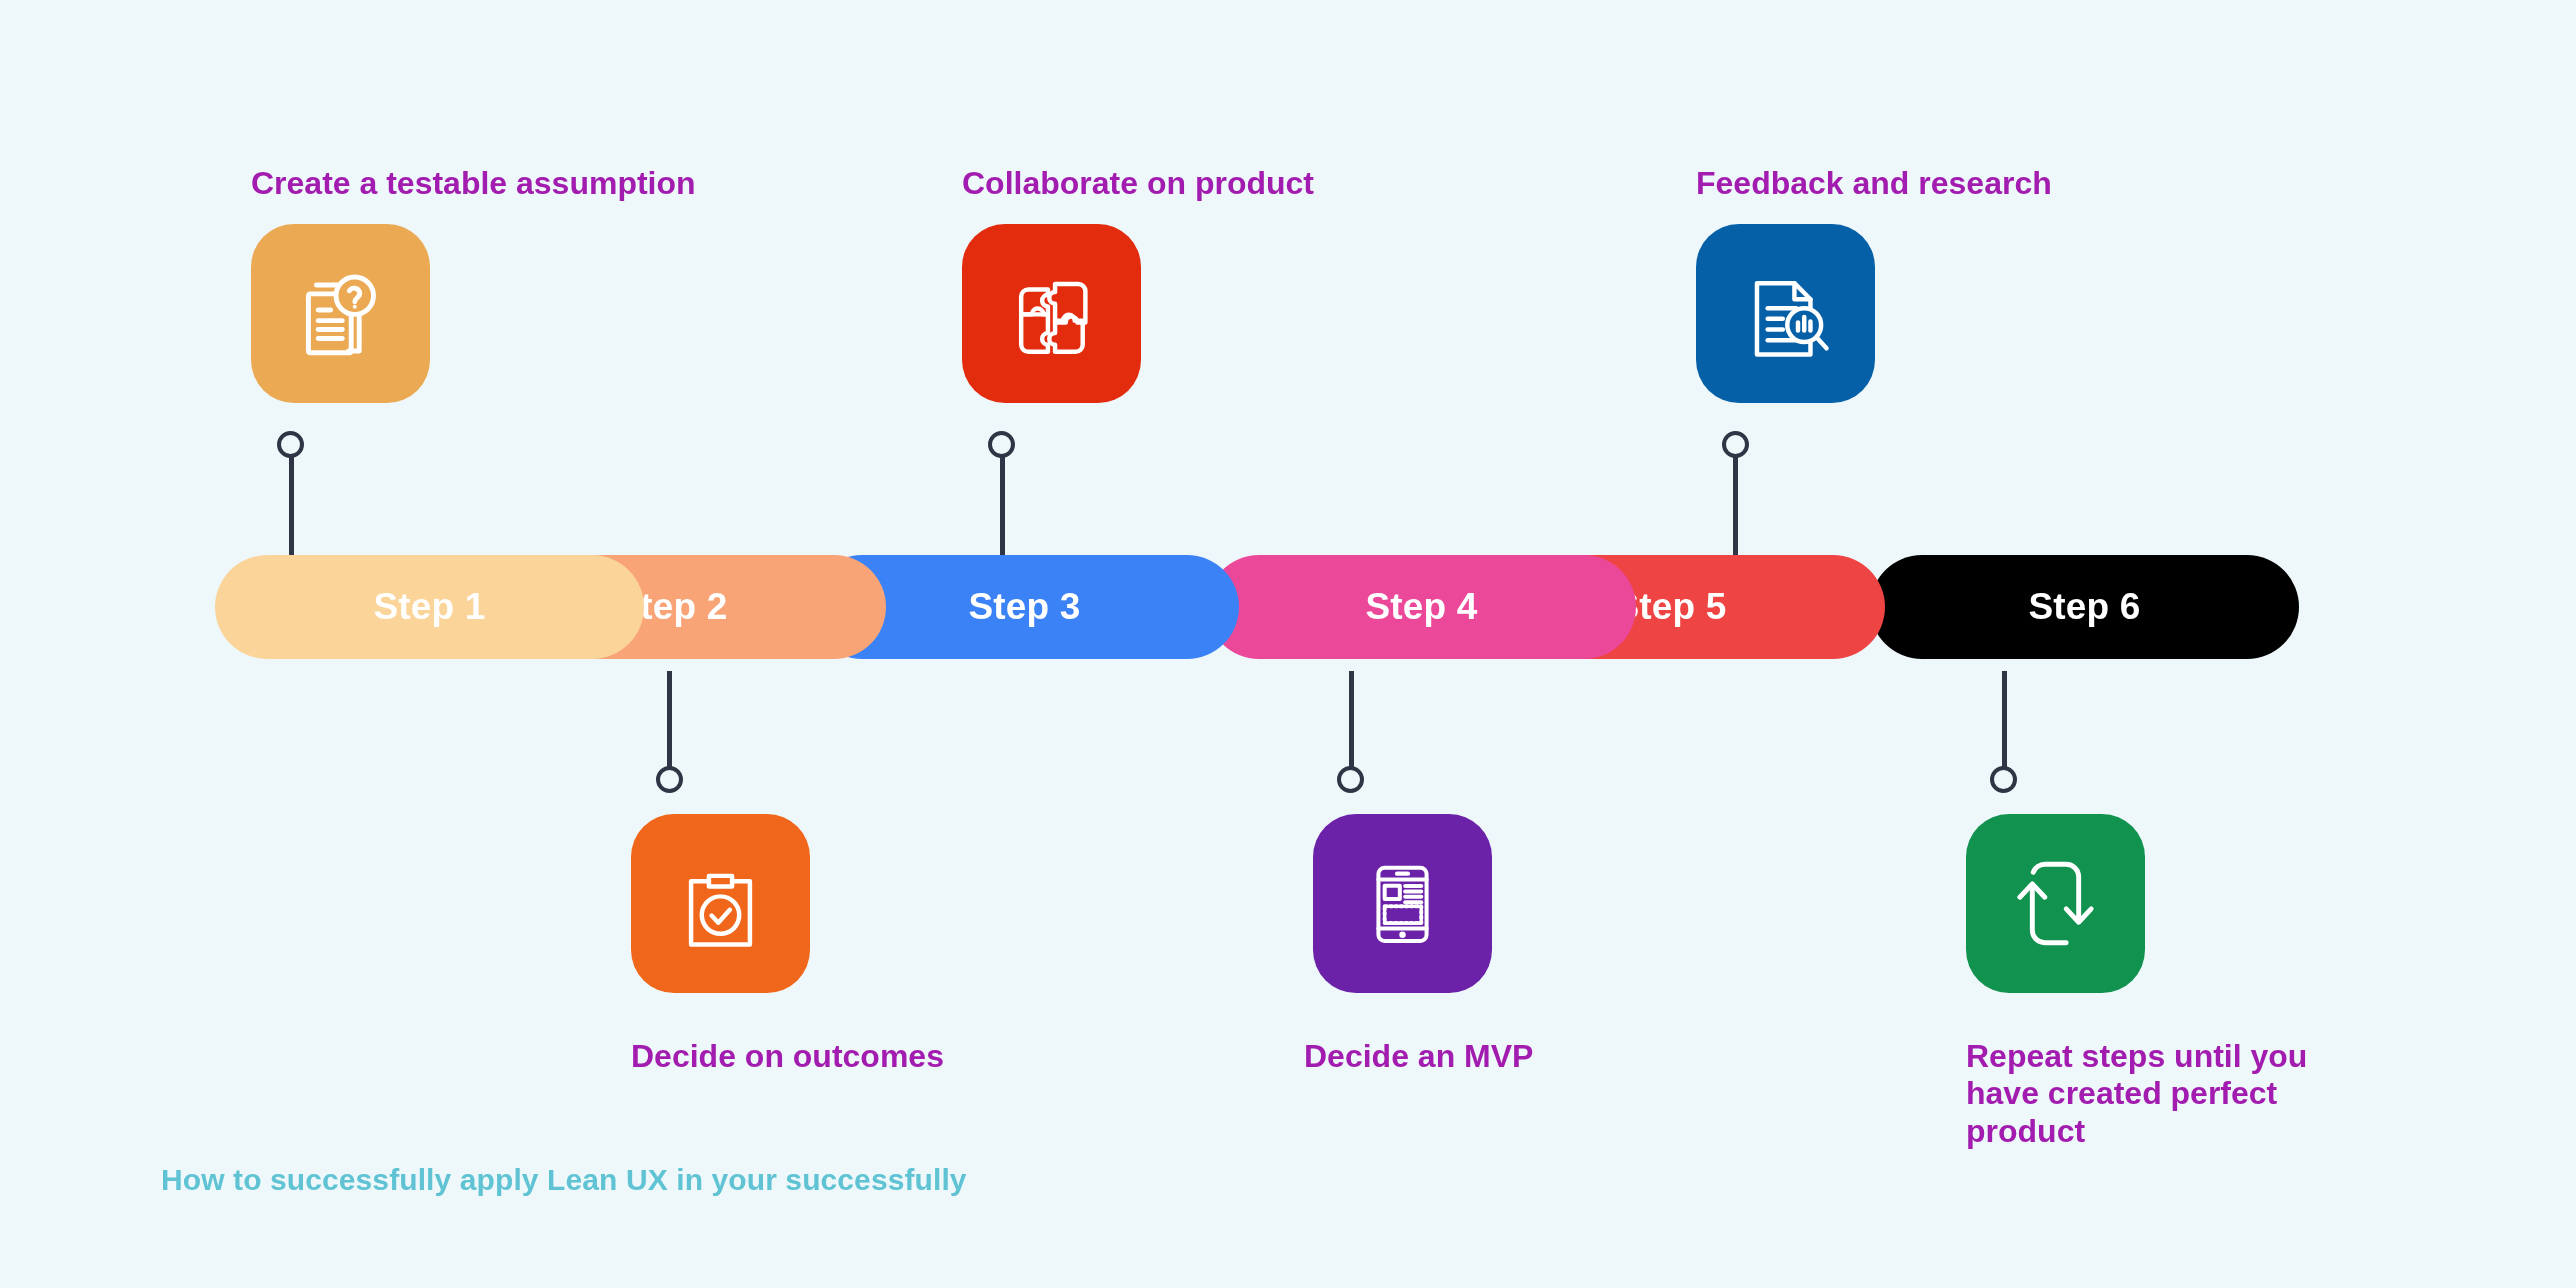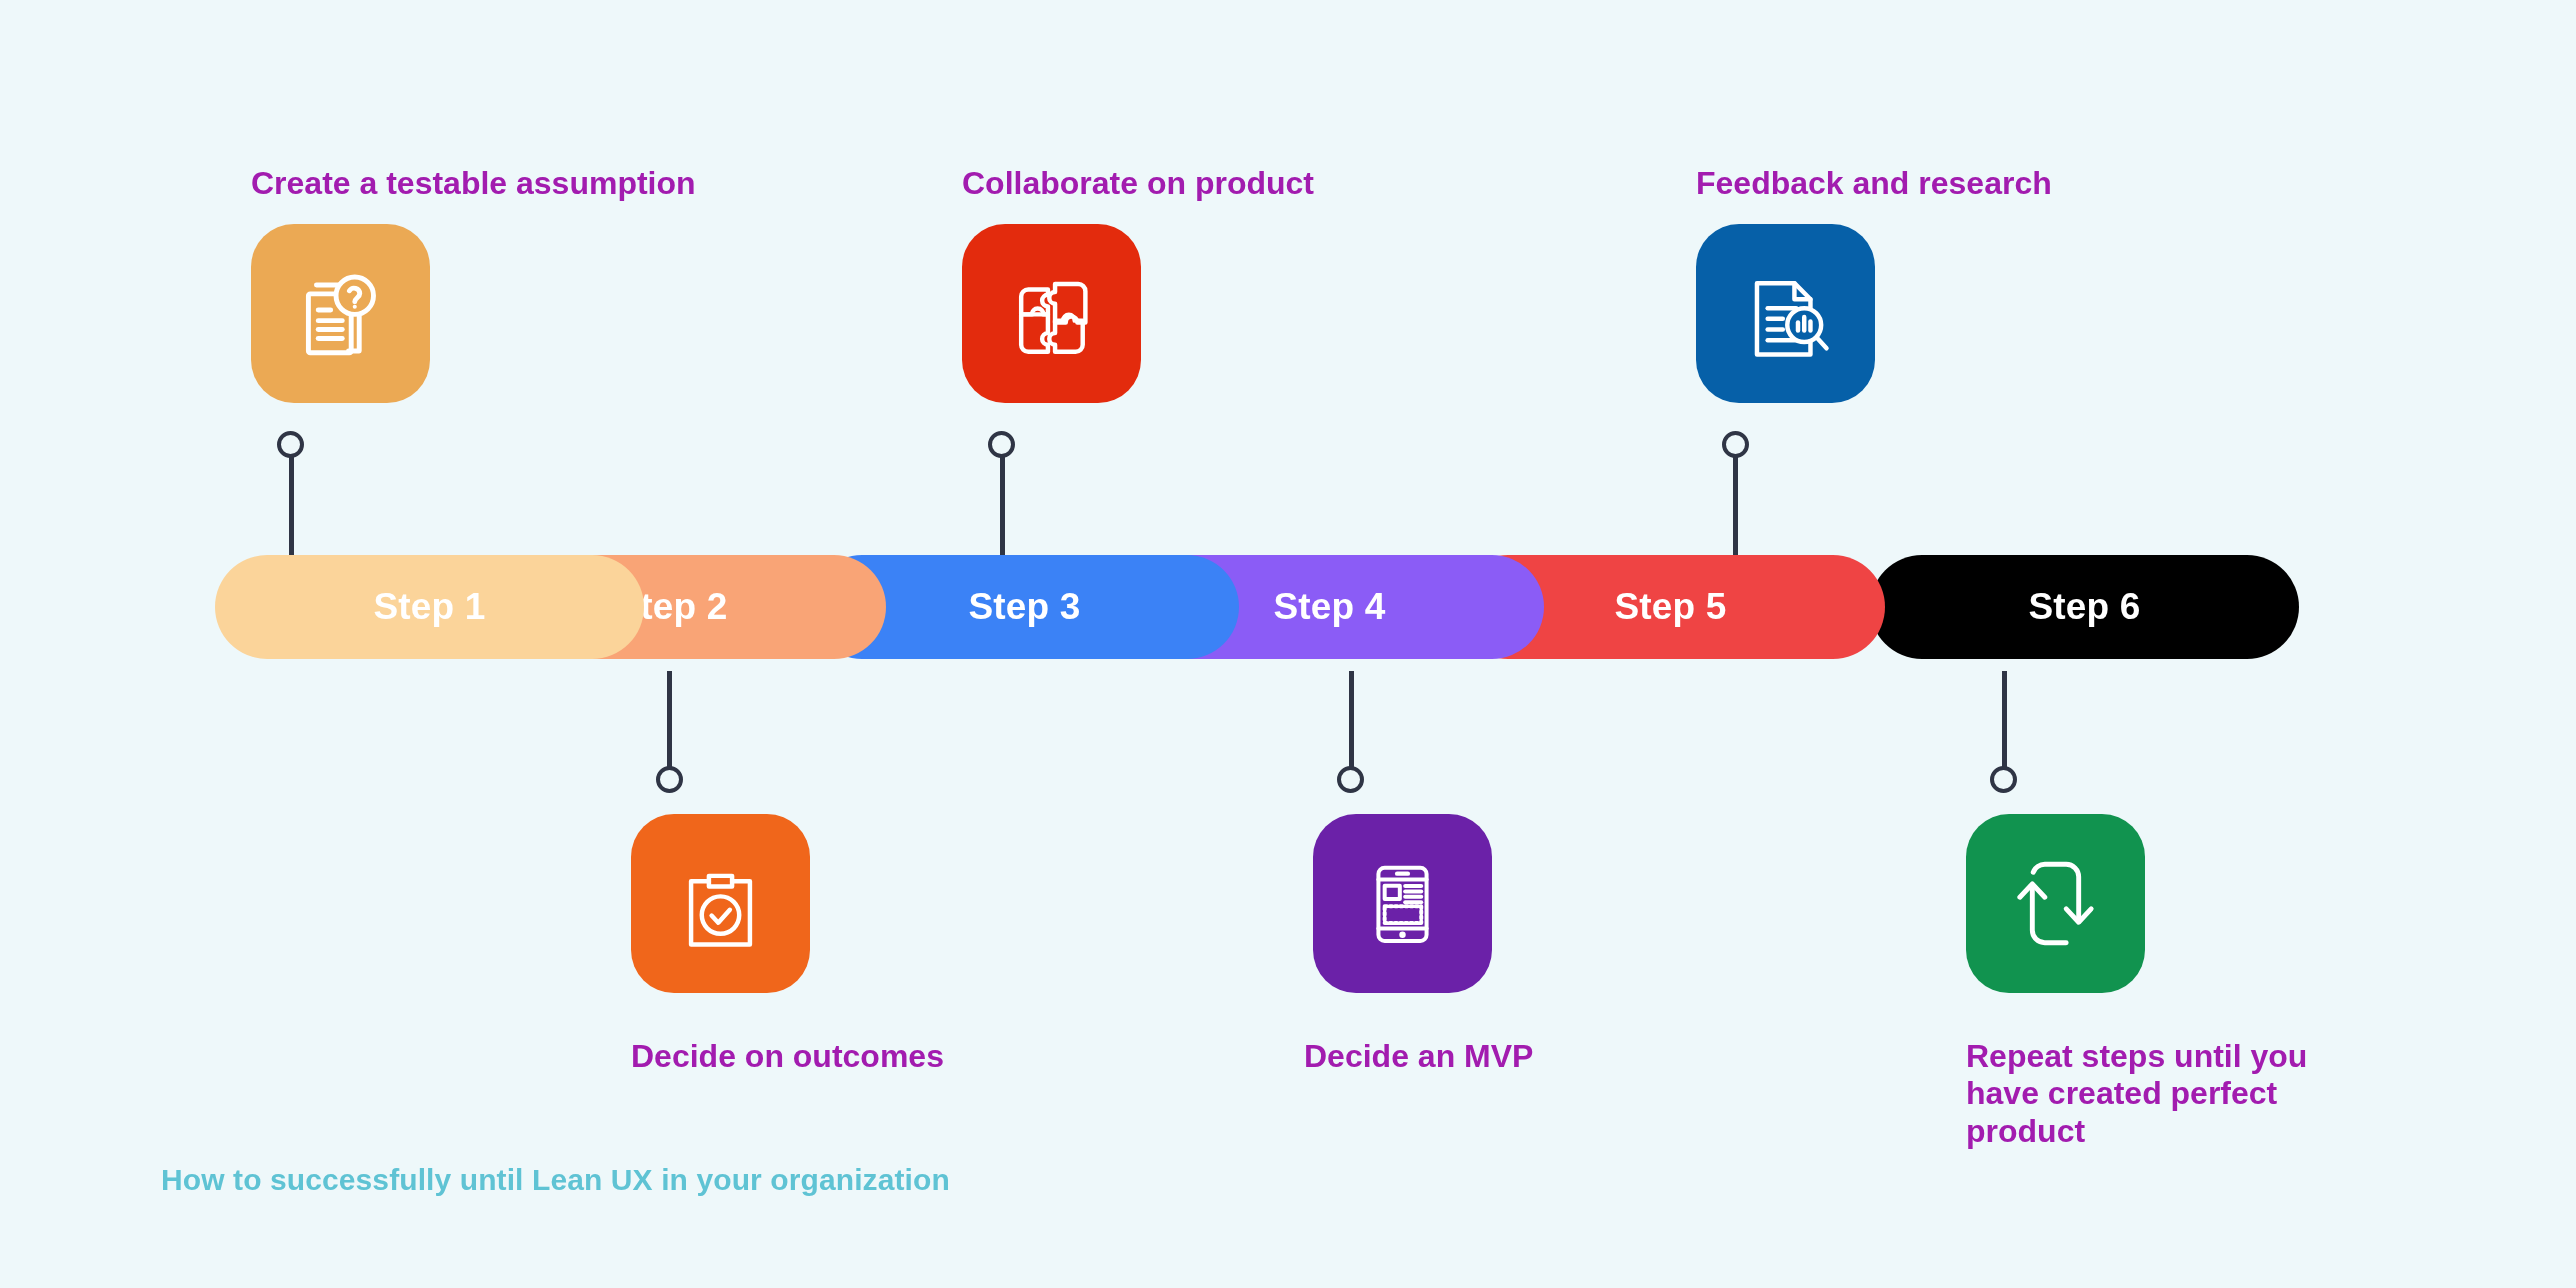--- a/index.html
+++ b/index.html
@@ -104,21 +104,21 @@
 
 <div class="stage">
 
   <div class="bar">
     <div class="seg" style="left: 1655px; width: 429px; z-index: 1; background: #000000;">
       <span class="seg-label">Step 6</span>
     </div>
     <div class="seg" style="left: 1241px; width: 429px; z-index: 2; background: #ef4444;">
       <span class="seg-label">Step 5</span>
     </div>
-    <div class="seg" style="left: 900px; width: 429px; z-index: 3; background: #8b5cf6;">
+    <div class="seg" style="left: 992px; width: 429px; z-index: 3; background: #ec4899;">
       <span class="seg-label">Step 4</span>
     </div>
     <div class="seg" style="left: 595px; width: 429px; z-index: 4; background: #3b82f6;">
       <span class="seg-label">Step 3</span>
     </div>
     <div class="seg" style="left: 242px; width: 429px; z-index: 5; background: rgb(249, 164, 118);">
       <span class="seg-label">Step 2</span>
     </div>
     <div class="seg" style="left: 0px; width: 429px; z-index: 6; background: rgb(251, 212, 154);">
       <span class="seg-label">Step 1</span>
@@ -236,16 +236,16 @@
   <div class="caption top" style="left:251px; top:165px;">Create a testable assumption</div>
   <div class="caption top" style="left:962px; top:165px;">Collaborate on product</div>
   <div class="caption top" style="left:1696px; top:165px;">Feedback and research</div>
 
   <div class="caption" style="left:631px; top:1038px;">Decide on outcomes</div>
   <div class="caption" style="left:1304px; top:1038px;">Decide an MVP</div>
   <div class="caption" style="left:1966px; top:1038px;">Repeat steps until you
 have created perfect
 product</div>
 
-  <div class="footer-note" style="color: rgb(95, 195, 212);">How to successfully until Lean UX in your organization</div>
+  <div class="footer-note" style="color: rgb(95, 195, 212);">How to successfully apply Lean UX in your successfully</div>
 
 </div>
 
 
 </body></html>

